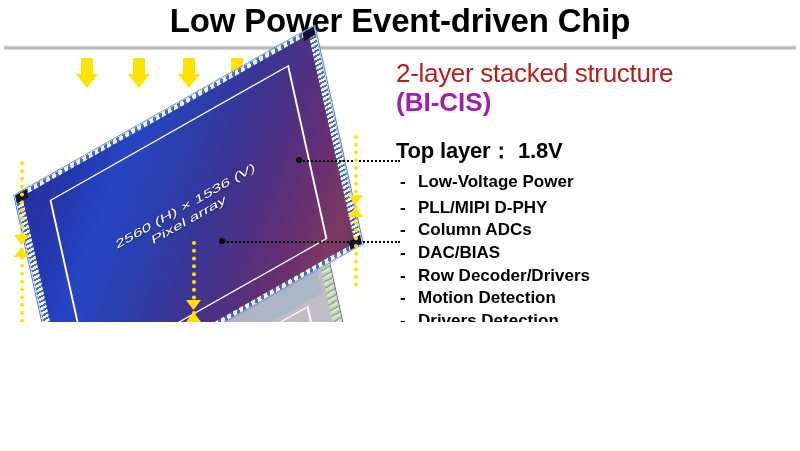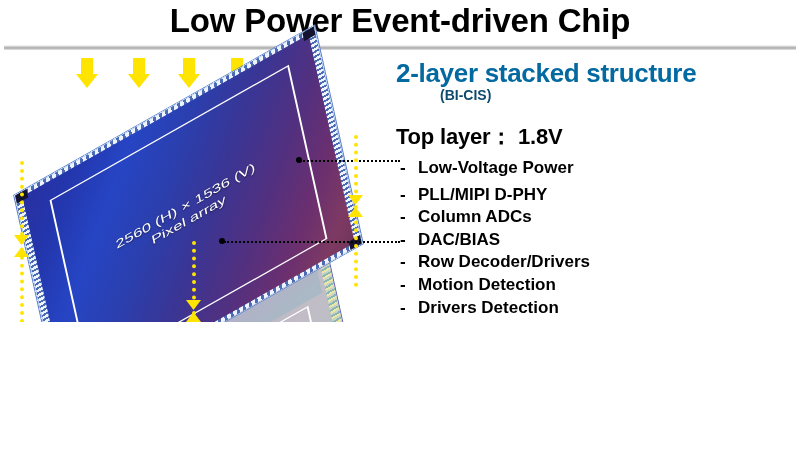--- a/index.html
+++ b/index.html
@@ -23,27 +23,26 @@
   }
   .title-rule{
     position:absolute;left:4px;top:45px;width:792px;height:5px;
     background:linear-gradient(180deg,#ffffff 0%,#c9c9c9 35%,#a8a8a8 60%,#e8e8e8 100%);
     border-radius:1px;
   }
 
   
   .rcol{position:absolute;left:396px;top:60px;width:404px;}
   .h-main{
-    font-size:26px;font-weight:bold;color:#0369a1;line-height:1.04;
+    font-size:26px;font-weight:normal;color:#b91c1c;line-height:1.04;
     white-space:nowrap;letter-spacing:-0.3px;
   }
   .h-sub{
-    font-size:14px;font-weight:bold;color:#0c4a6e;line-height:1.1;
+    font-size:26px;font-weight:bold;color:#a21caf;line-height:1.1;
     margin-top:1px;
-    margin-left:44px;
   }
   .sect{
     font-size:22px;font-weight:bold;color:#000;white-space:nowrap;
     letter-spacing:-0.2px;
   }
   .sect-top{margin-top:19px;}
   .sect-bottom{margin-top:20px;}
   .sublist{margin:0;padding:0;list-style:none;}
   .sublist li{
     font-size:17px;font-weight:bold;color:#000;

